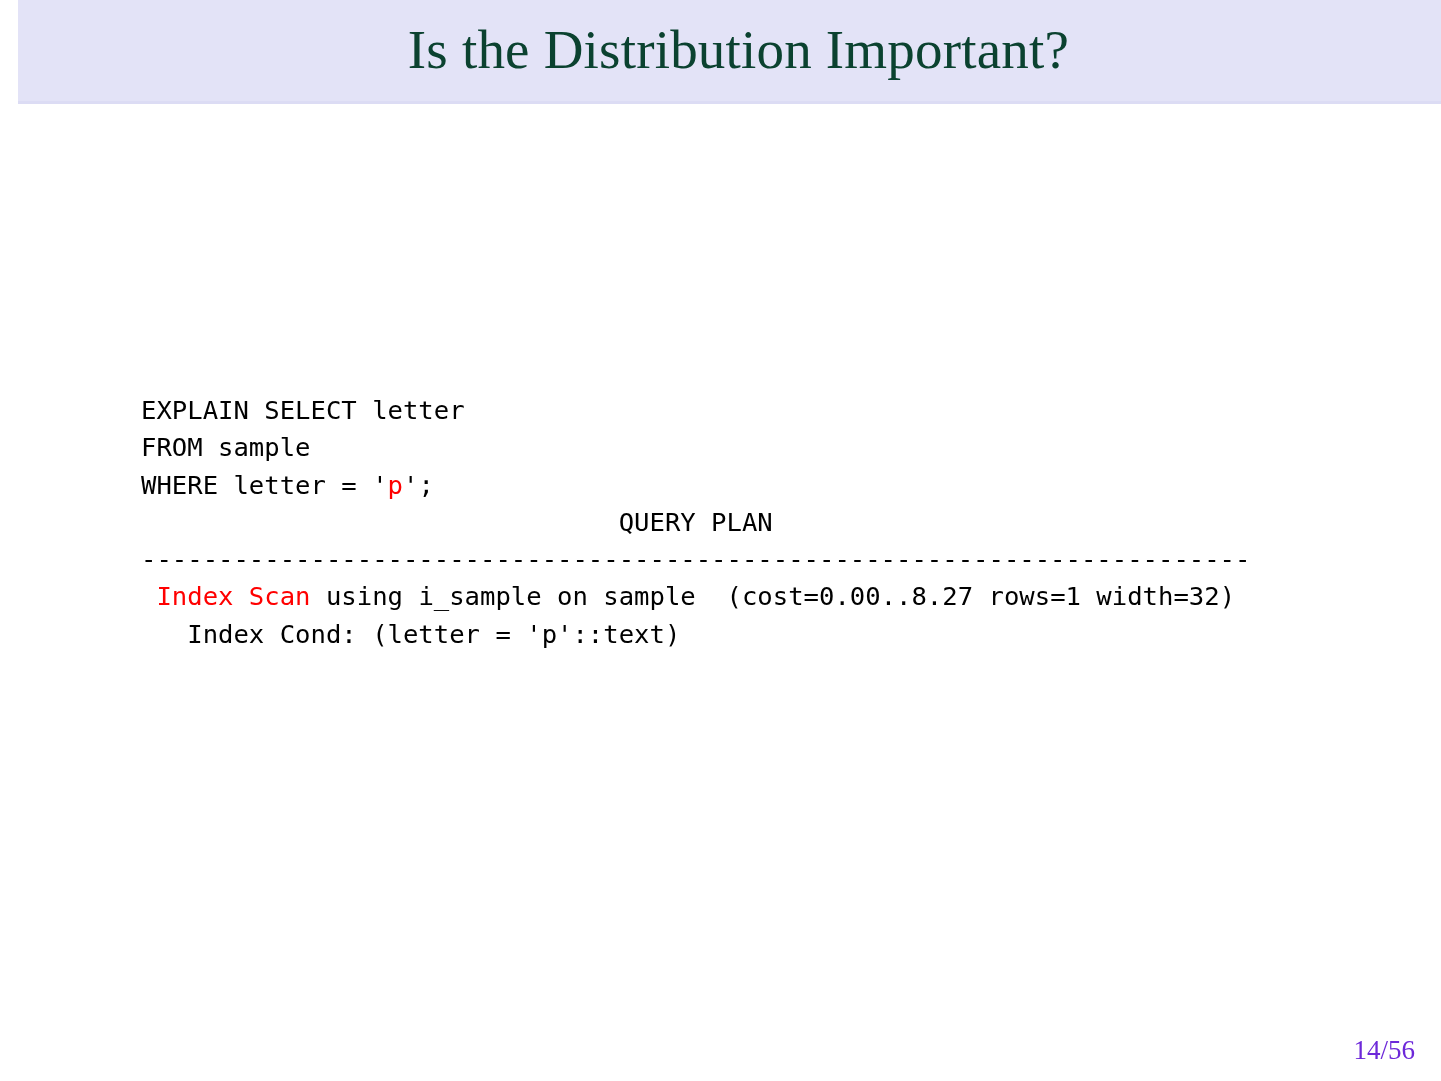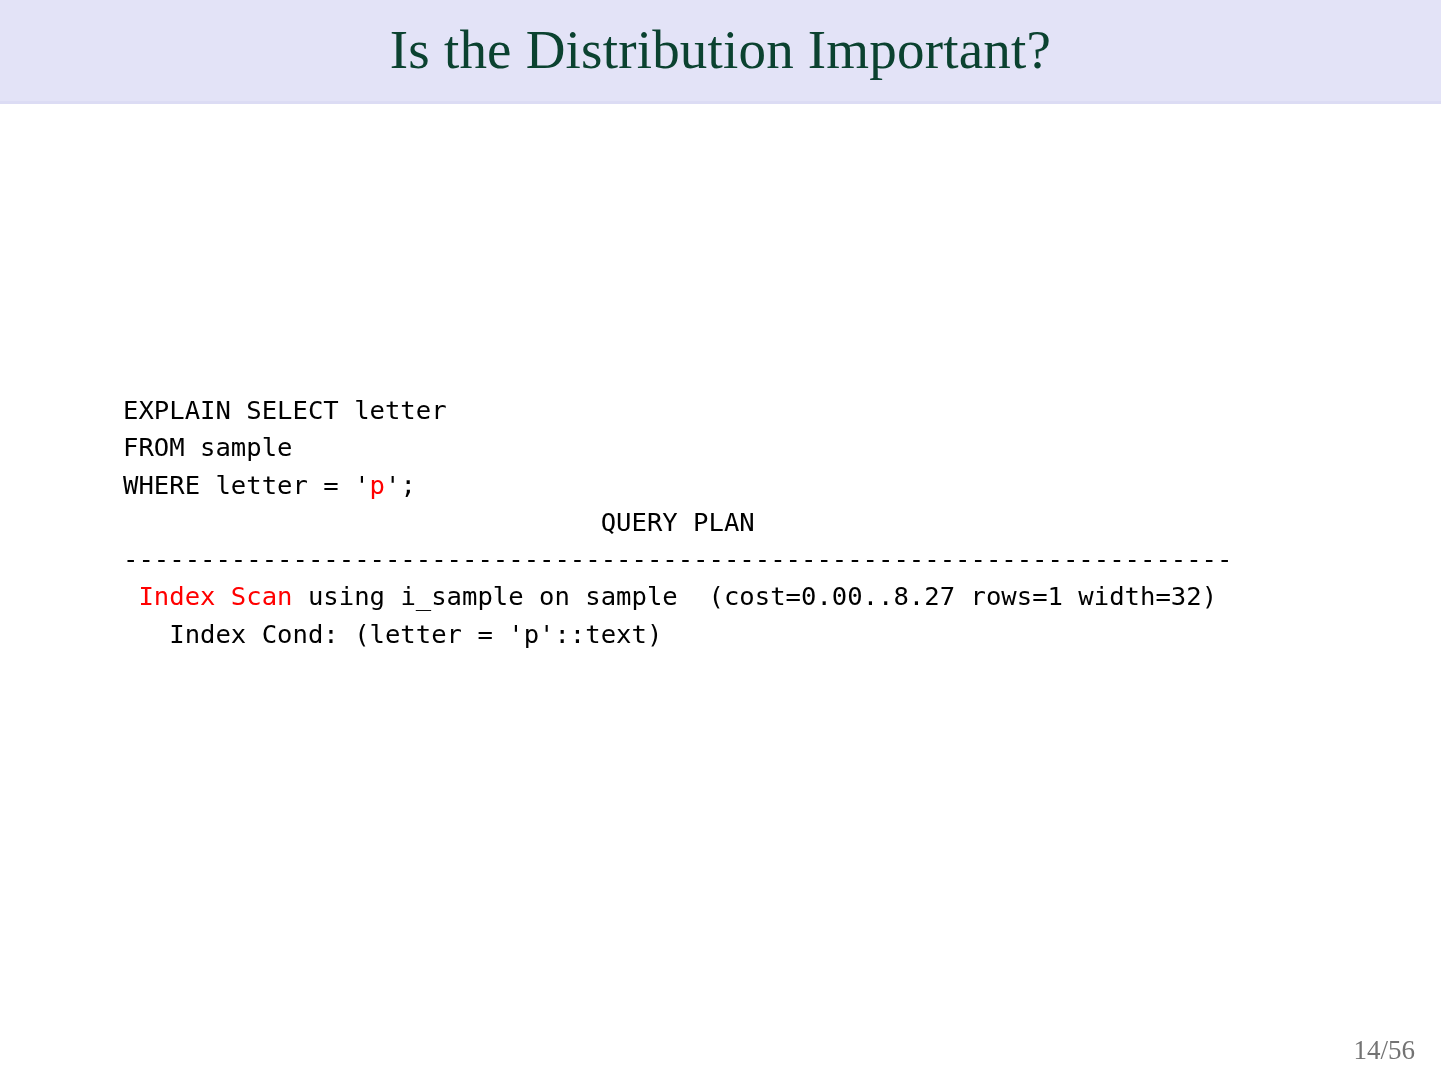--- a/index.html
+++ b/index.html
@@ -12,20 +12,21 @@
     height: 1081px;
     background: #ffffff;
     font-family: "Liberation Serif", serif;
     overflow: hidden;
     position: relative;
   }
   .slide {
     position: absolute;
     inset: 0;
     background: #ffffff;
+    margin-left: 18px;
   }
   
   .title-band {
     position: absolute;
     left: 0;
     top: 0;
     width: 1441px;
     height: 104px;
     background: #e3e3f7;
     border-bottom: 3px solid #dcdcf4;
@@ -65,21 +66,21 @@
     color: #ff0000;
   }
   
   .page-number {
     position: absolute;
     right: 26px;
     bottom: 16px;
     font-family: "Liberation Serif", serif;
     font-size: 27px;
     line-height: 30px;
-    color: #737373;
+    color: #6d28d9;
     white-space: nowrap;
   }
 </style>
 </head>
 <body>
 
 <div class="slide">
 
   <div class="title-band">
     <div class="slide-title">Is the Distribution Important?</div>

